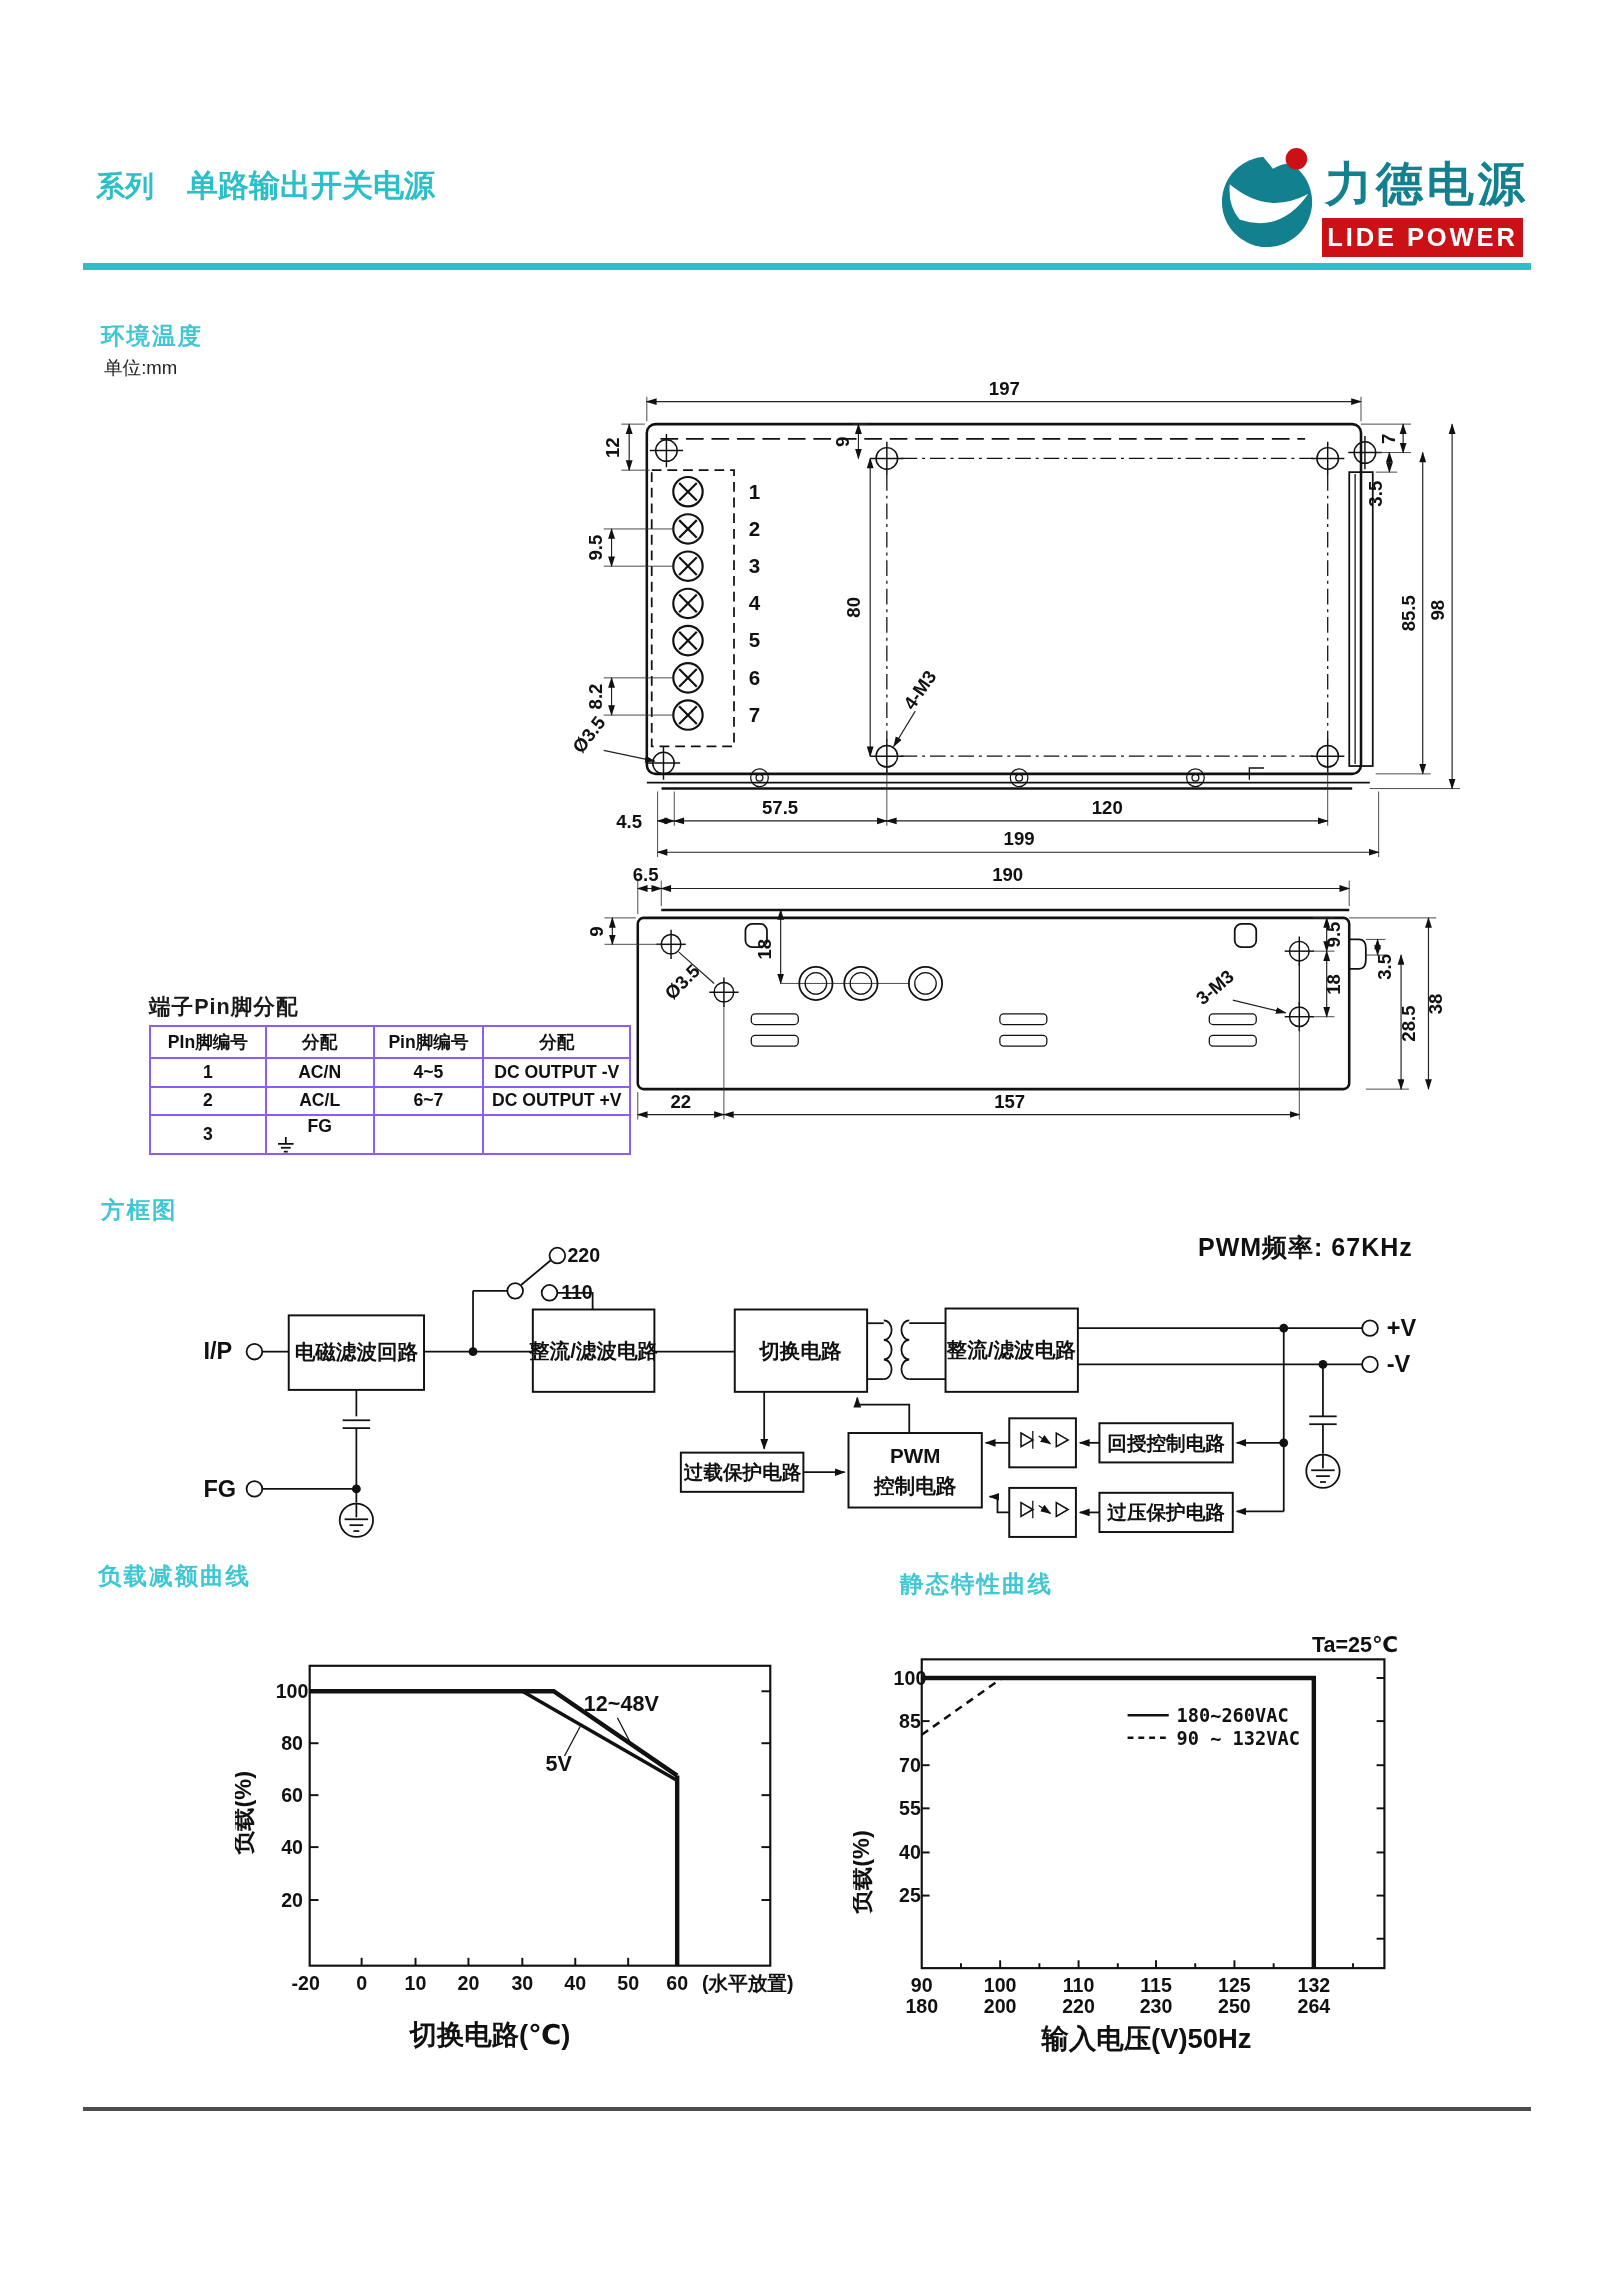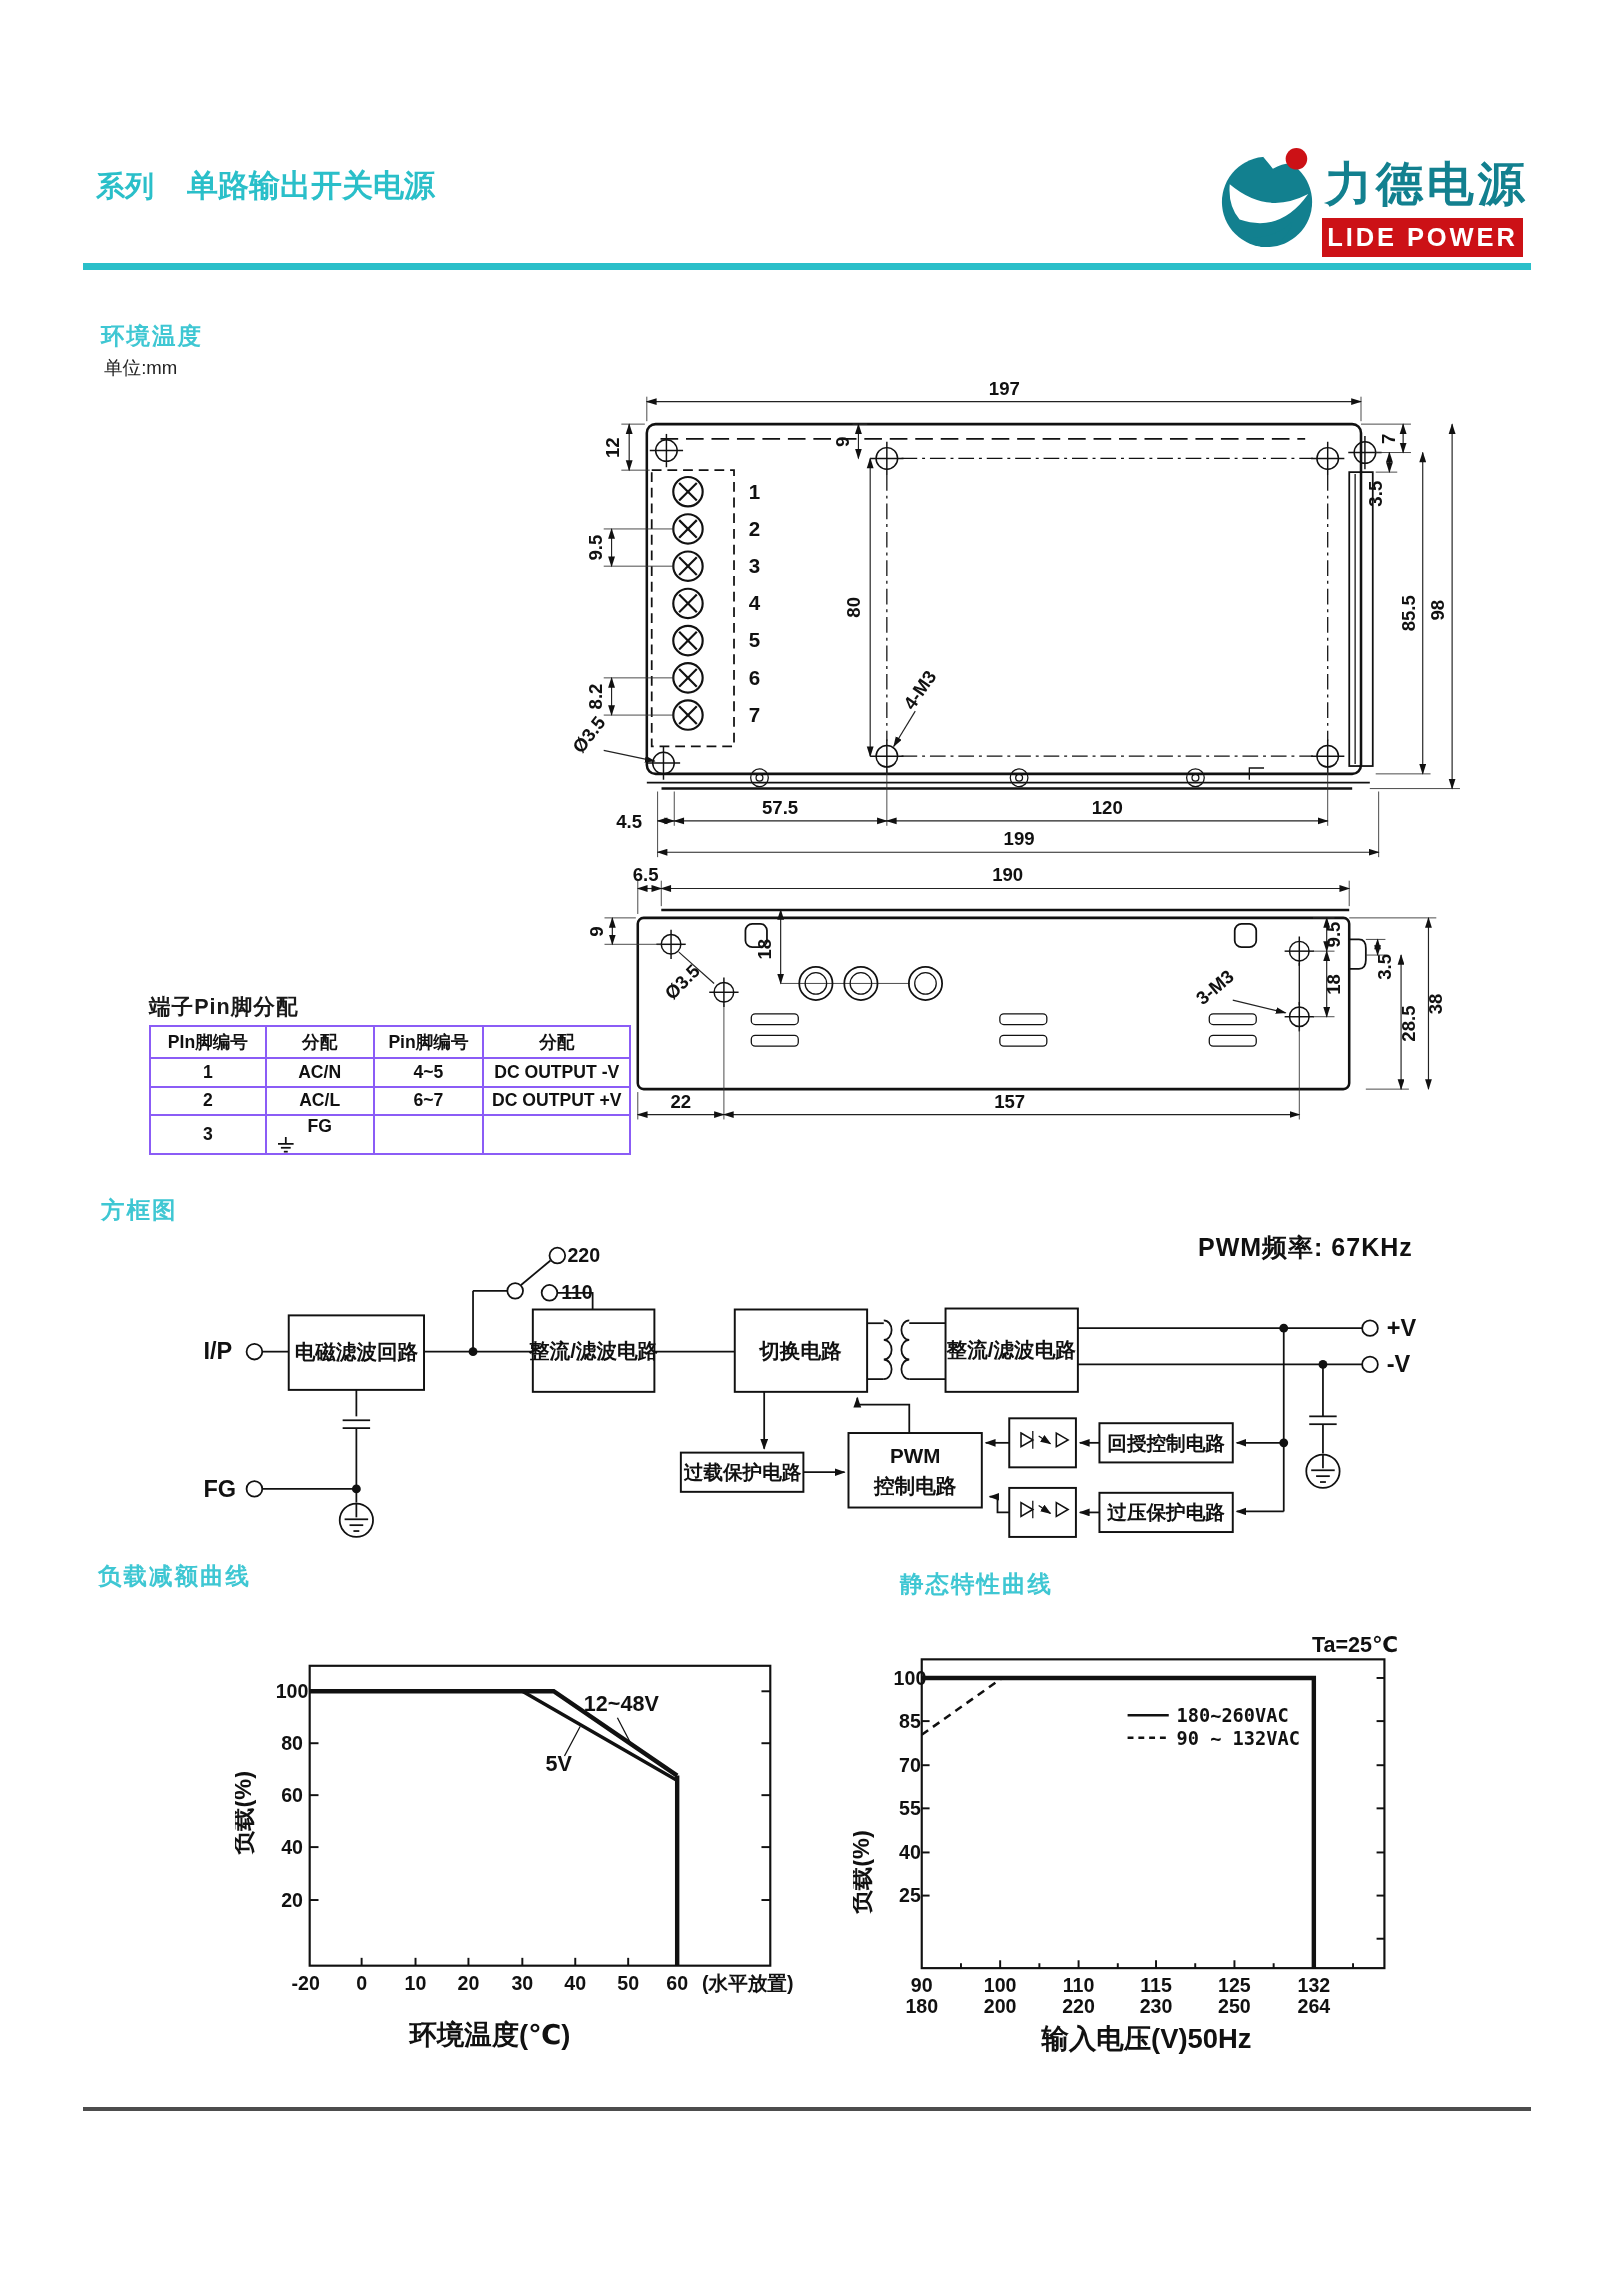--- a/index.html
+++ b/index.html
@@ -512,21 +512,21 @@
     <polyline points="76,36 293,36 451,127" class="curve2"></polyline>
     <line x1="451" y1="122" x2="451" y2="316" class="curve"></line>
 
     <text class="ctxt" x="394" y="56">12~48V</text>
     <line x1="390" y1="63" x2="403" y2="88" class="thin2"></line>
     <text class="ctxt" x="330" y="117">5V</text>
     <line x1="336" y1="102" x2="352" y2="72" class="thin2"></line>
 
     <text class="ylab" transform="rotate(-90,16,160)" x="16" y="160">负载(%)</text>
   </svg>
-  <div class="abs axis-title" style="left:353px;top:2017px;width:274px">环境温度(℃)</div>
+  <div class="abs axis-title" style="left:353px;top:2017px;width:274px">切换电路(℃)</div>
 
   <div class="abs sec-h" style="left:900px;top:1568px">静态特性曲线</div>
 
   <svg class="abs" style="left:853px;top:1627px" width="608" height="397" viewBox="0 0 620 405">
     <text class="ctxt" x="512" y="26" font-size="24" text-anchor="middle">Ta=25℃</text>
     <rect x="70" y="33" width="472" height="315" class="frame"></rect>
 
     <line x1="70" y1="52" x2="78" y2="52" class="tick"></line>
       <line x1="534" y1="52" x2="542" y2="52" class="tick"></line>
     <line x1="70" y1="96" x2="78" y2="96" class="tick"></line>

